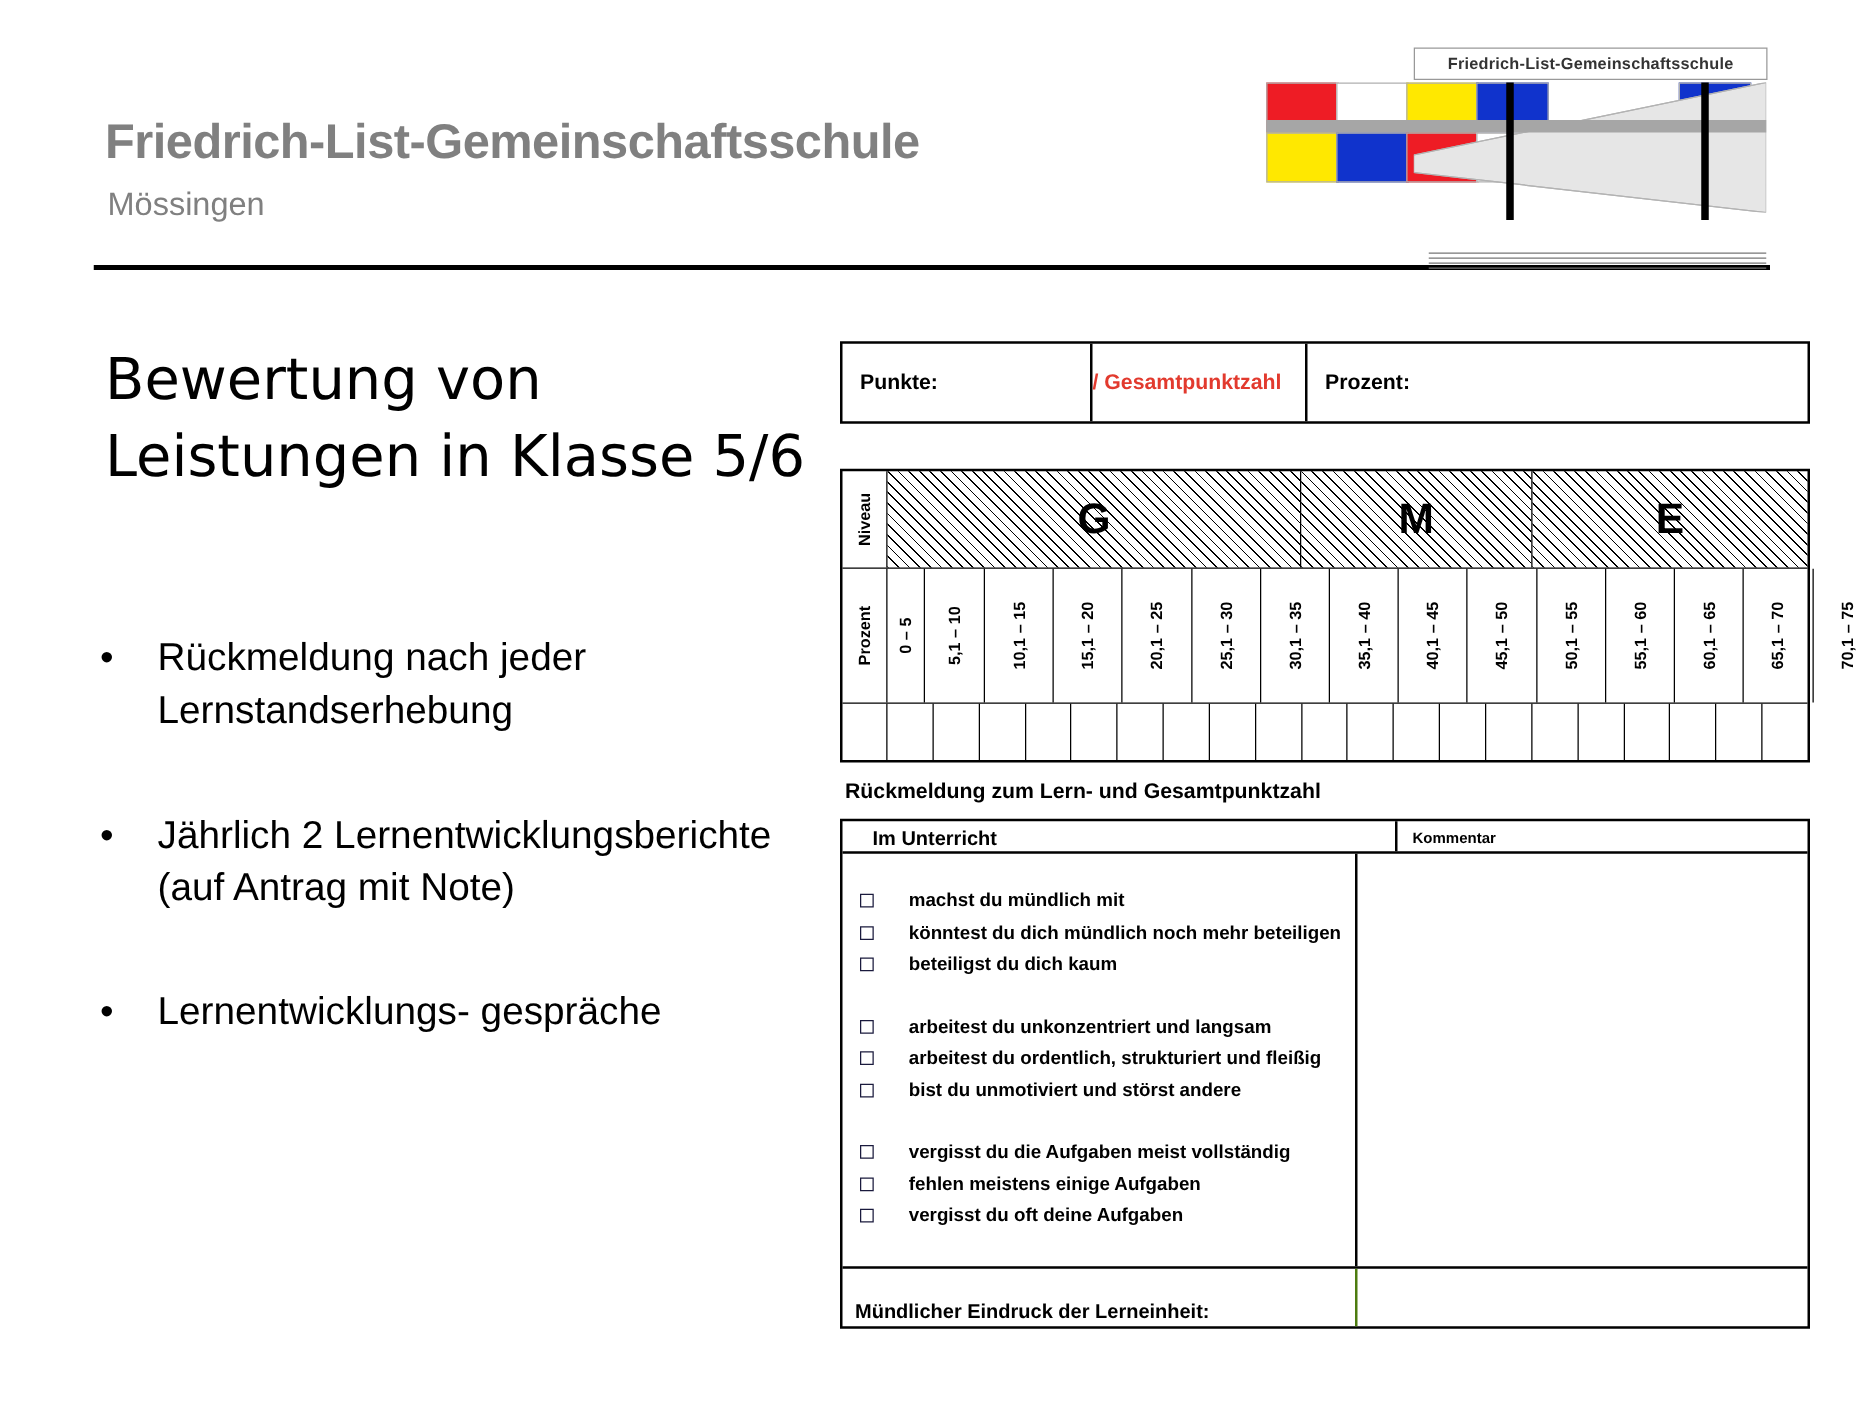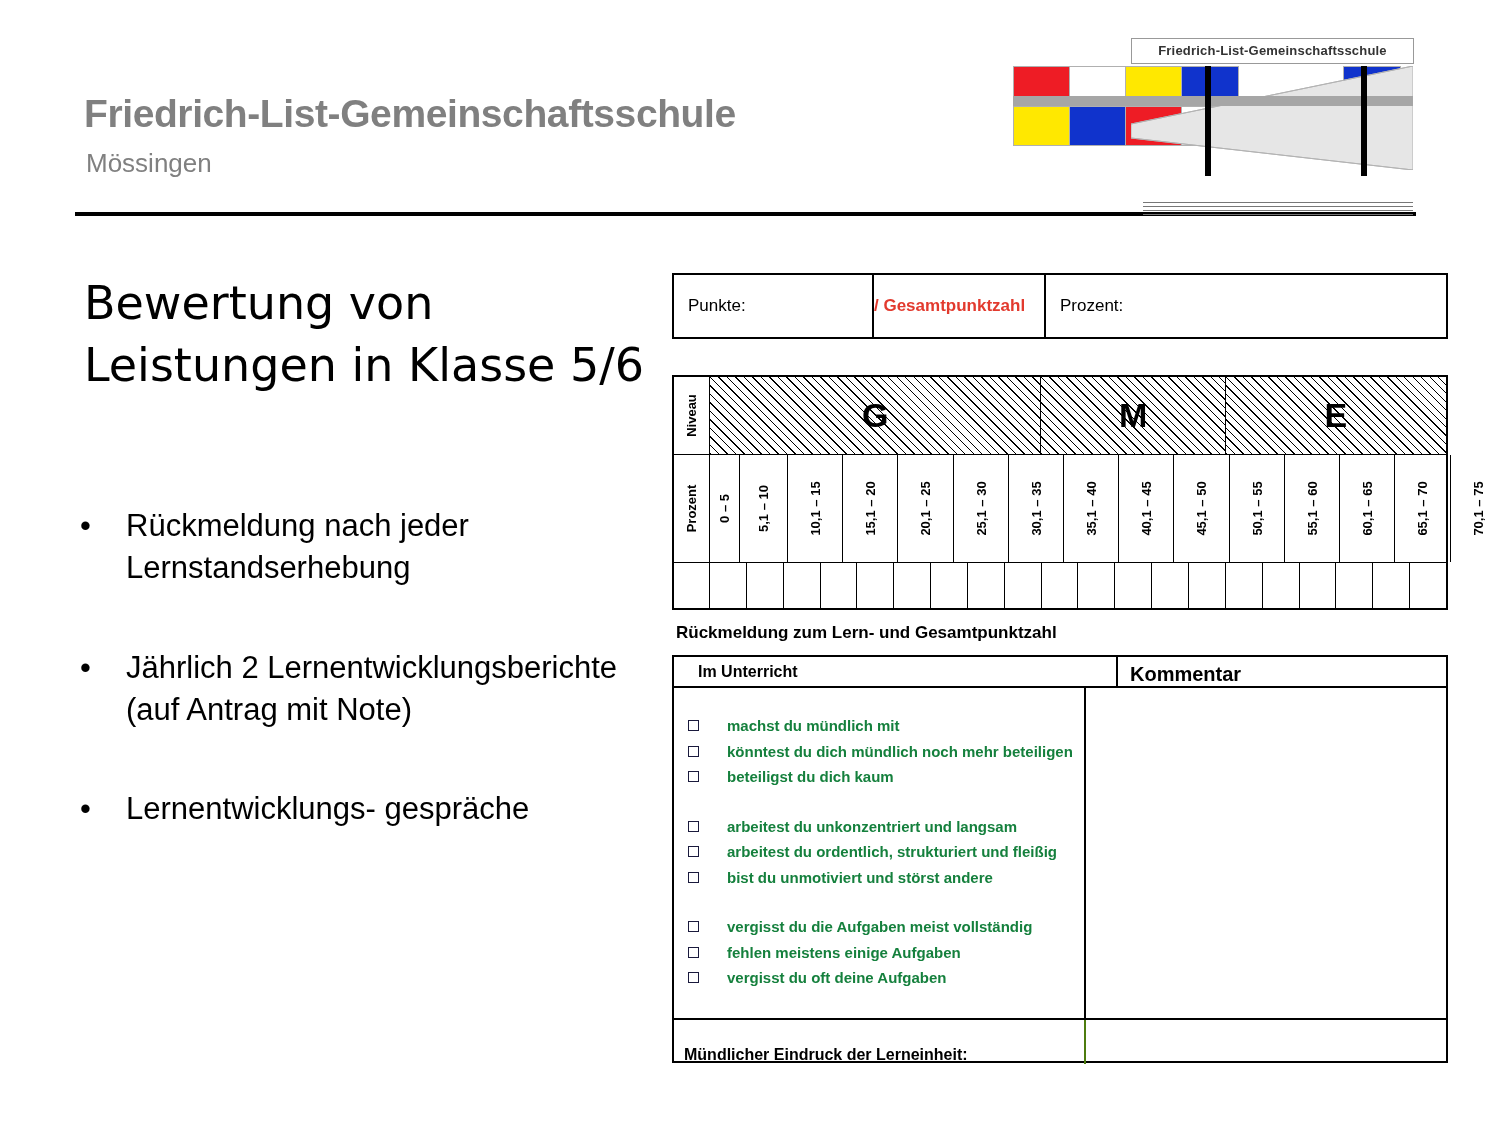--- a/index.html
+++ b/index.html
@@ -158,21 +158,21 @@
     width: 776px; height: 66px;
     border: 2px solid #000;
     box-sizing: border-box;
     display: flex;
   }
   .pts-cell {
     box-sizing: border-box;
     display: flex;
     align-items: center;
     font-size: 17px;
-    font-weight: normal;
+    font-weight: bold;
     padding-left: 14px;
   }
   .pts-punkte { width: 200px; border-right: 2px solid #000; }
   .pts-ges { width: 172px; border-right: 2px solid #000; color: #e23a2e; font-weight: bold; padding-left: 0; }
   .pts-prozent { flex: 1; }
 
   
   .niveau-wrap {
     position: absolute;
     left: 0; top: 102px;
@@ -284,21 +284,21 @@
   .lt-head .c1 {
     width: 444px;
     border-right: 2px solid #000;
     box-sizing: border-box;
     font-size: 16px;
     font-weight: bold;
     padding: 6px 0 0 24px;
   }
   .lt-head .c2 {
     flex: 1;
-    font-size: 20px;
+    font-size: 12px;
     font-weight: bold;
     padding: 6px 0 0 12px;
   }
   .lt-body {
     display: flex;
     flex: 1;
     border-bottom: 2px solid #000;
     box-sizing: border-box;
   }
   .lt-body .c1 {
@@ -307,21 +307,21 @@
     box-sizing: border-box;
     padding: 28px 0 0 10px;
   }
   .lt-body .c2 { flex: 1; }
   .chk-group { margin-bottom: 30px; }
   .chk-line {
     display: flex;
     align-items: flex-start;
     font-size: 15px;
     font-weight: bold;
-    color: #15803d;
+    color: #000000;
     margin-bottom: 6px;
     line-height: 1.3;
   }
   .chk-box {
     width: 9px;
     height: 9px;
     border: 1px solid #1a1a3d;
     margin: 4px 28px 0 4px;
     flex: none;
   }

